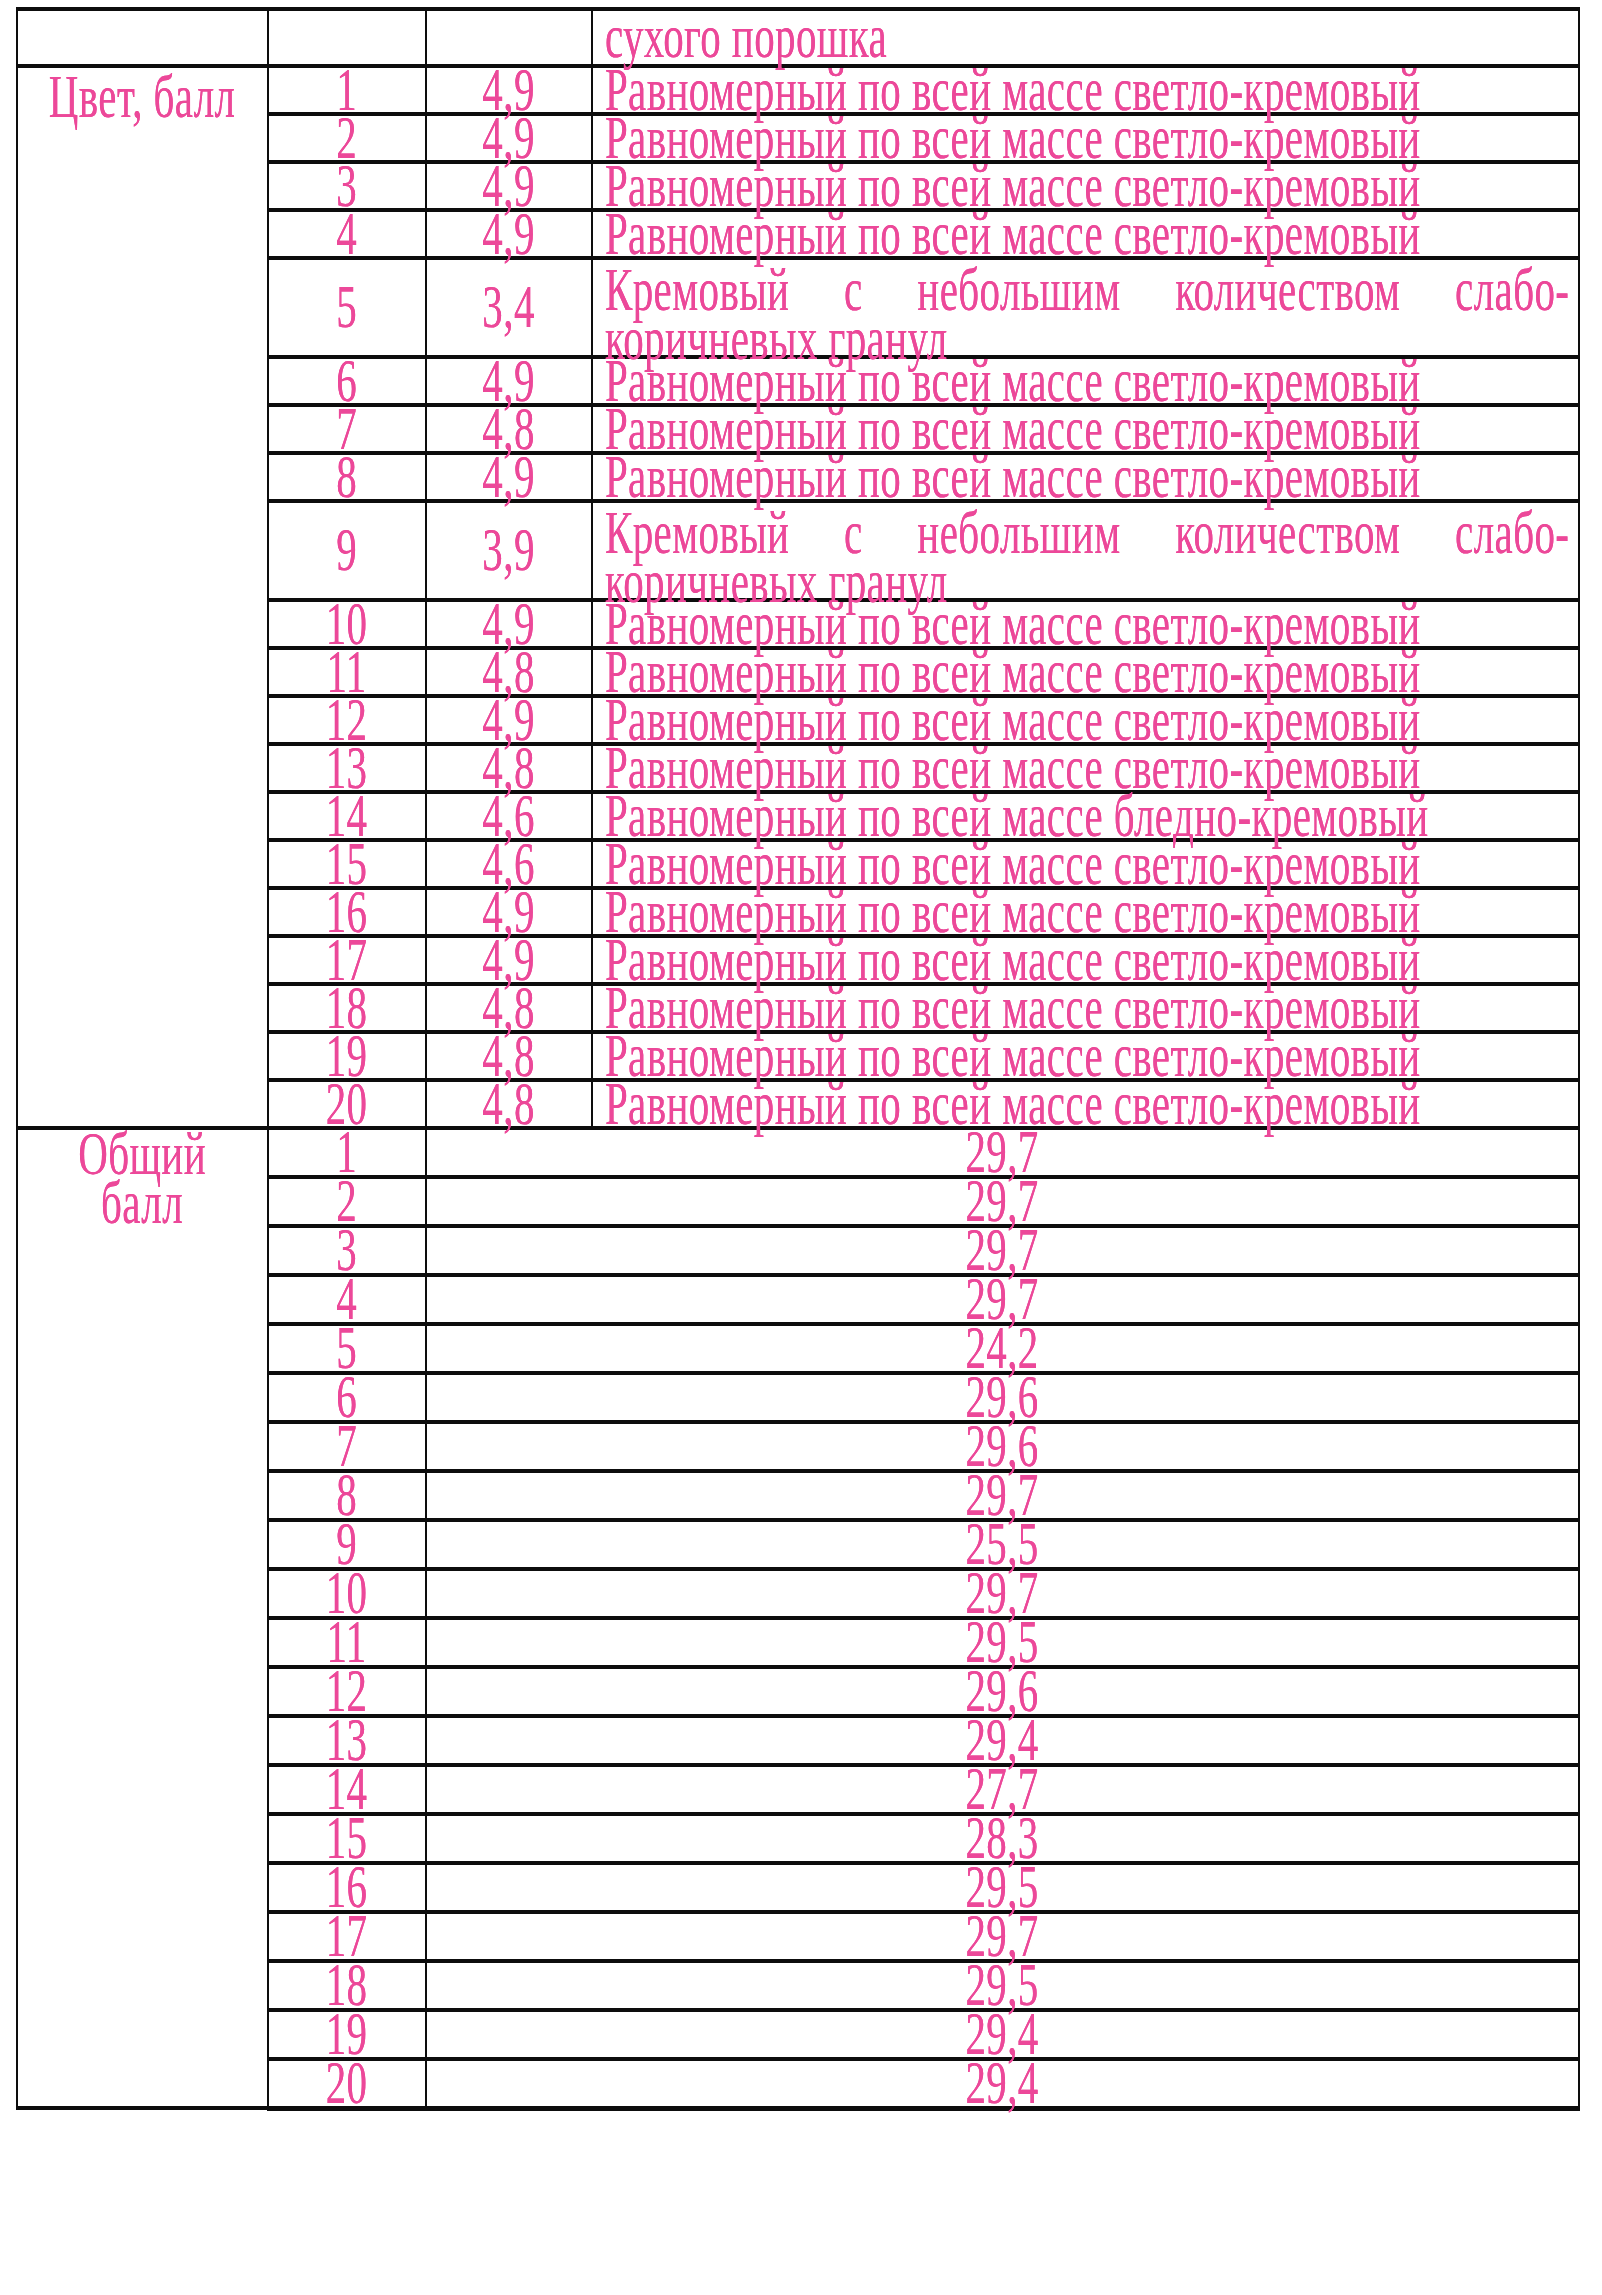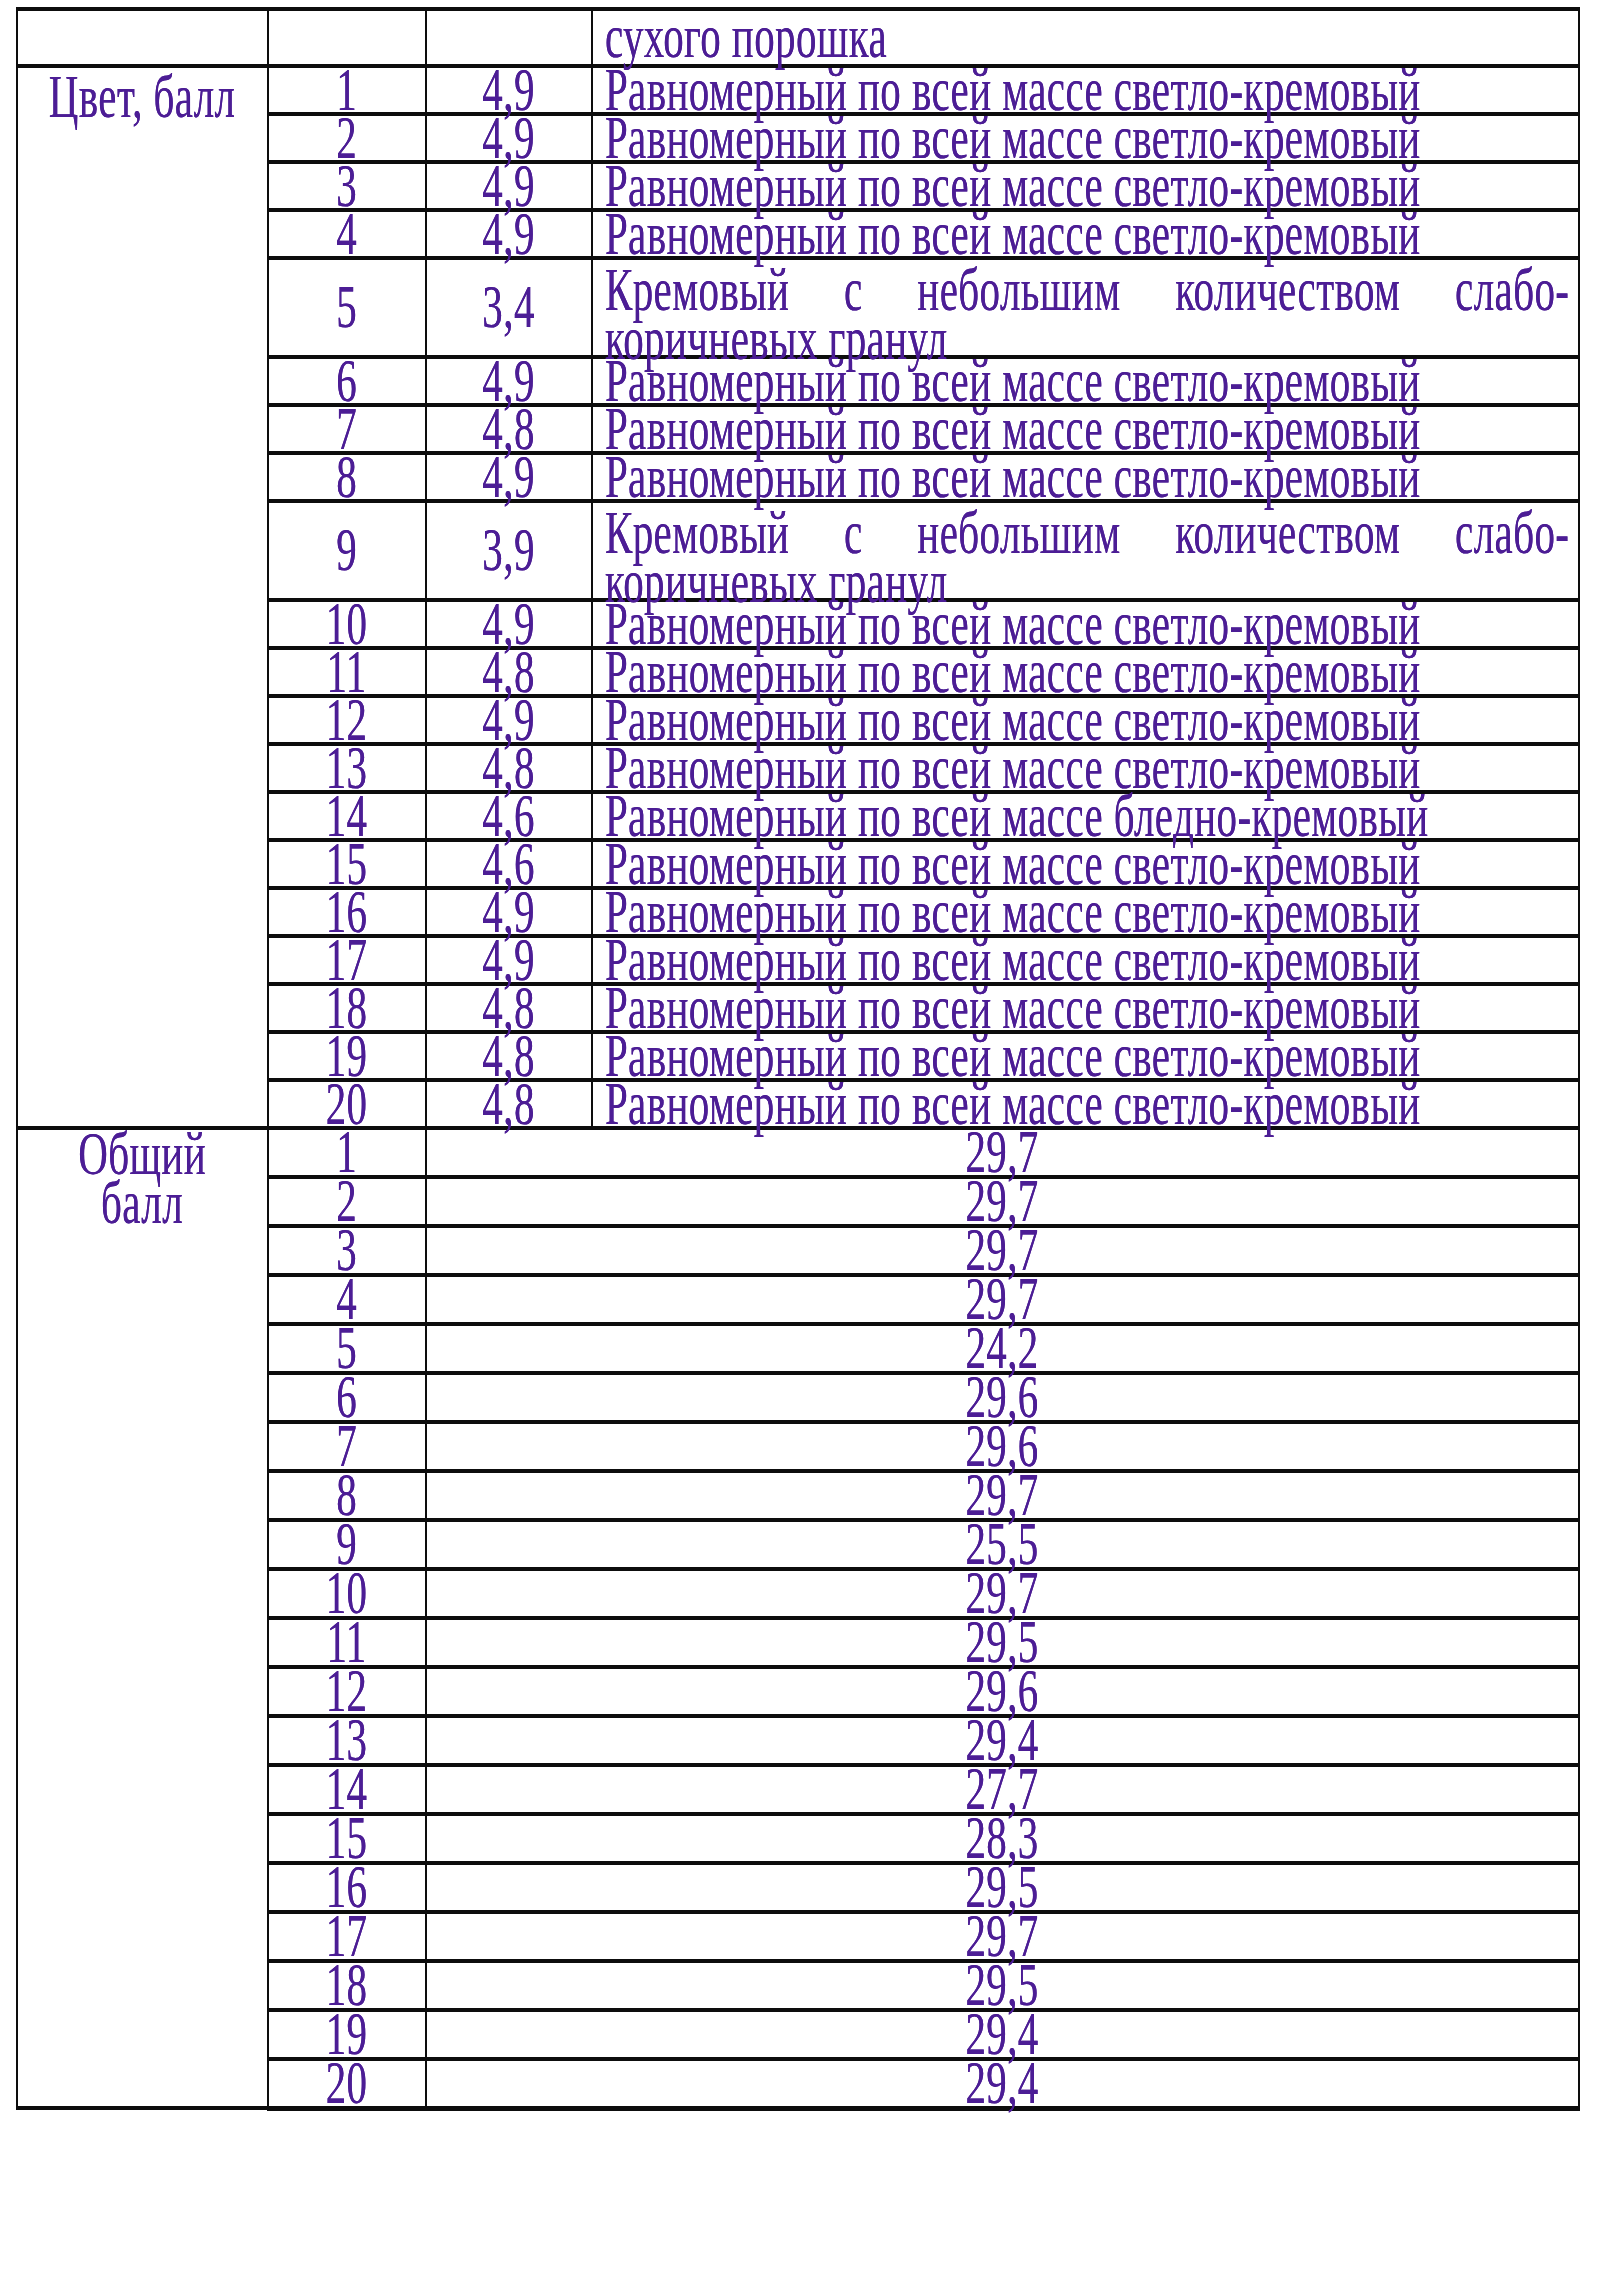--- a/index.html
+++ b/index.html
@@ -6,21 +6,21 @@
     margin: 0; padding: 0;
     width: 1602px; height: 2295px;
     background: #ffffff;
     overflow: hidden;
   }
   .sheet {
     position: relative;
     width: 1386px; height: 2295px;
     background: #ffffff;
     font-family: "Liberation Serif", "DejaVu Serif", serif;
-    color: #4c1d95;
+    color: #ec4899;
   }
   table.doc-table {
     position: absolute;
     left: 15.6px; top: 7.4px;
     width: 1564px;
     border-collapse: collapse;
     table-layout: fixed;
   }
   .doc-table td {
     border: 2.5px solid #0d0d0d;

